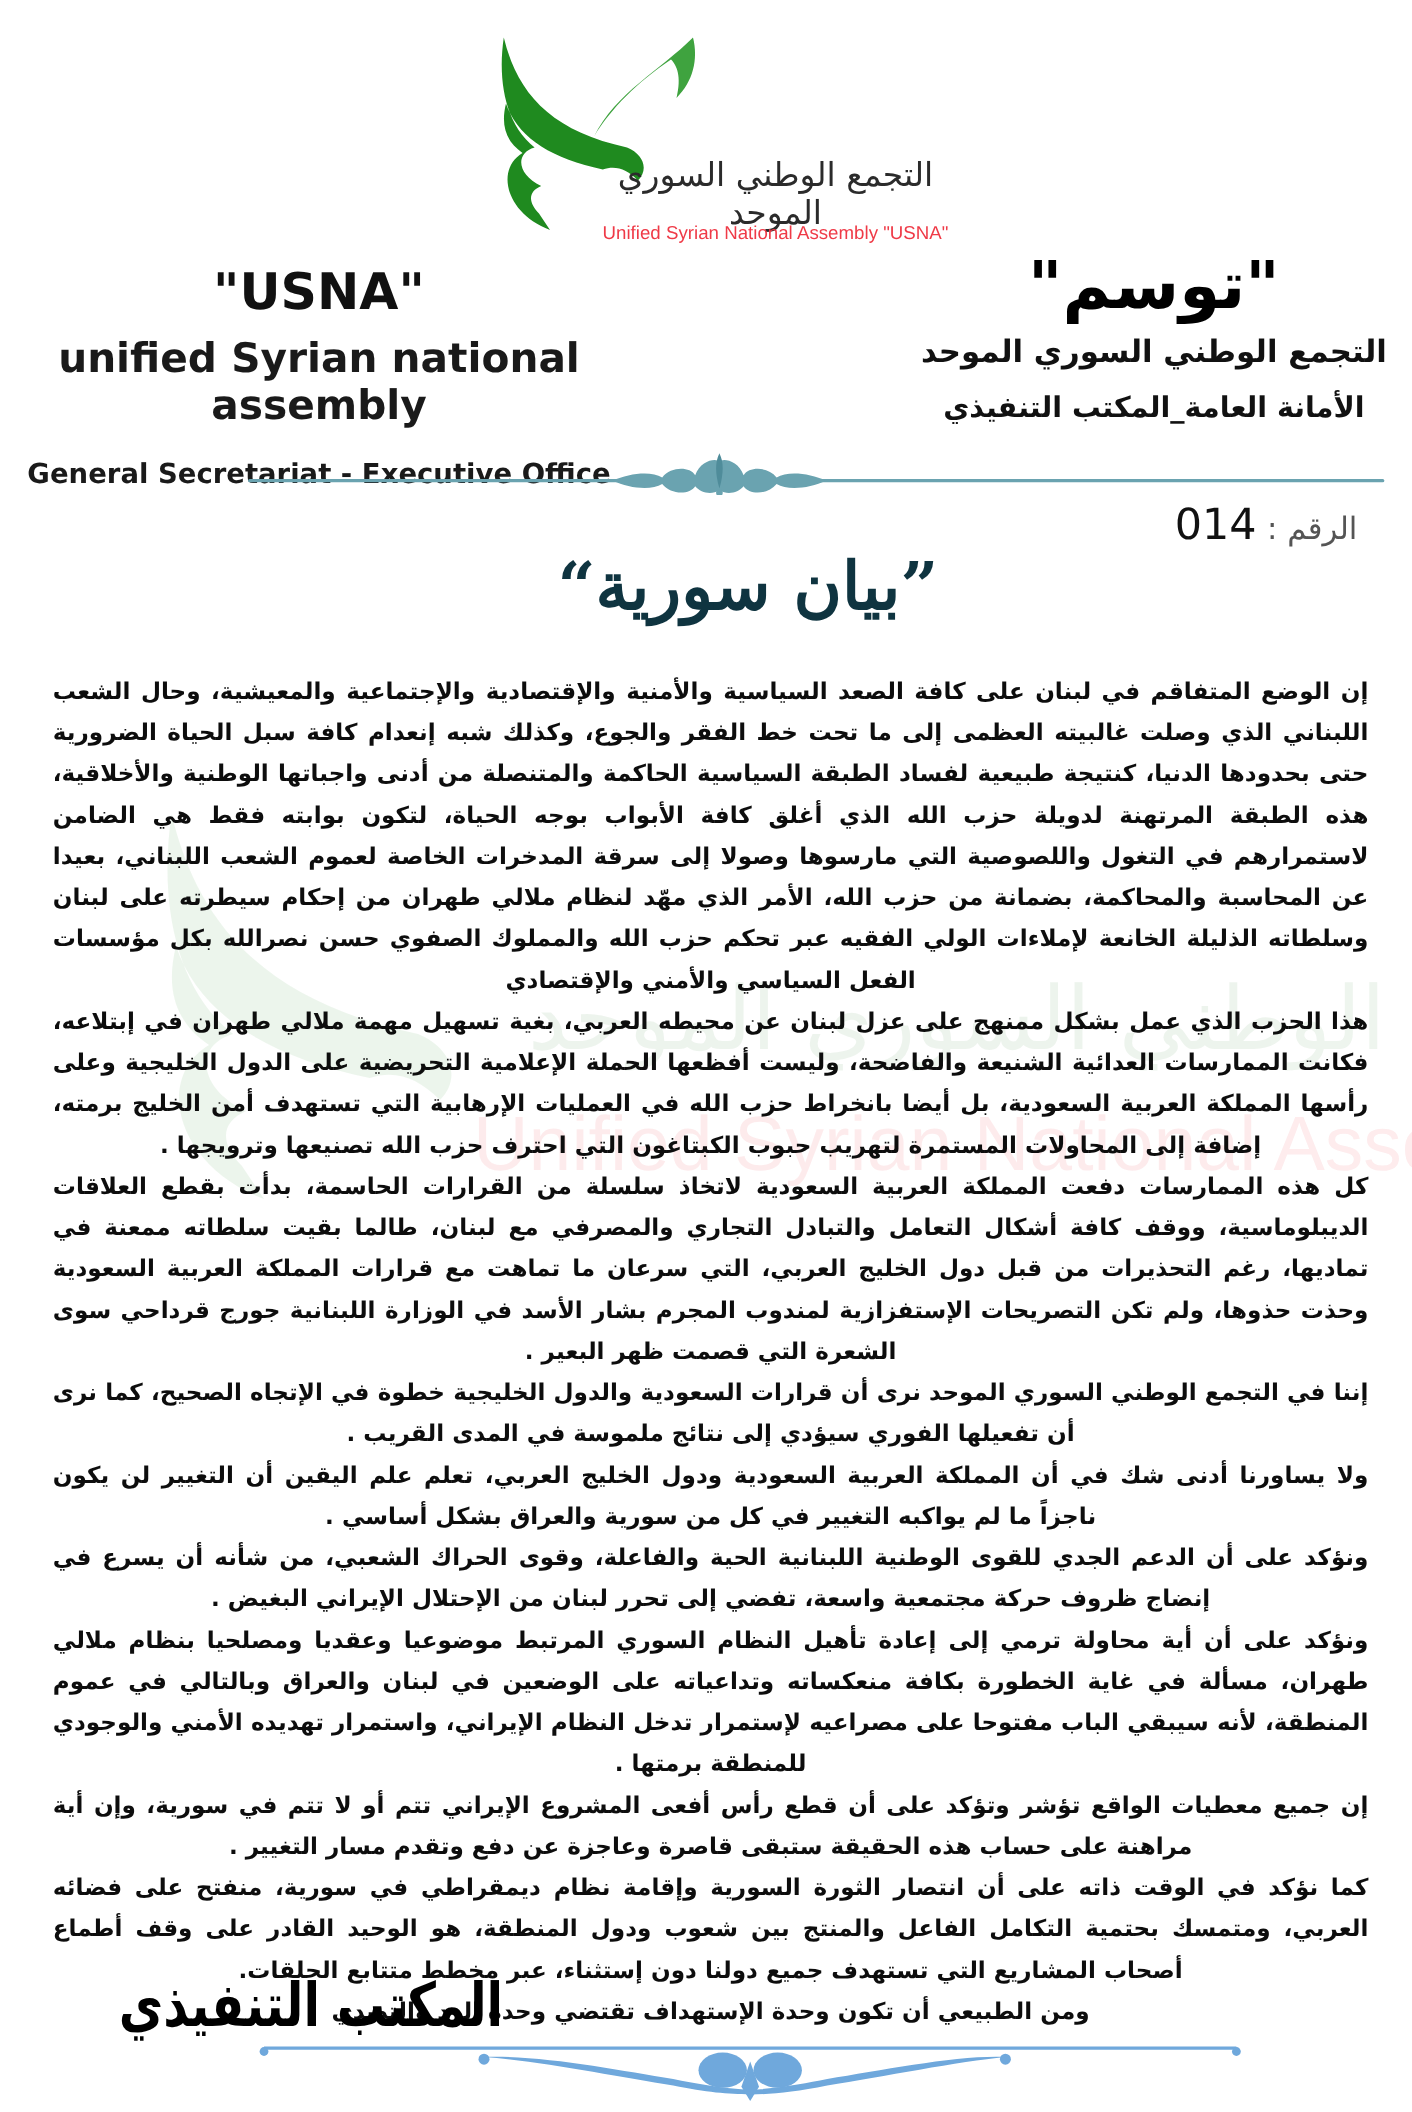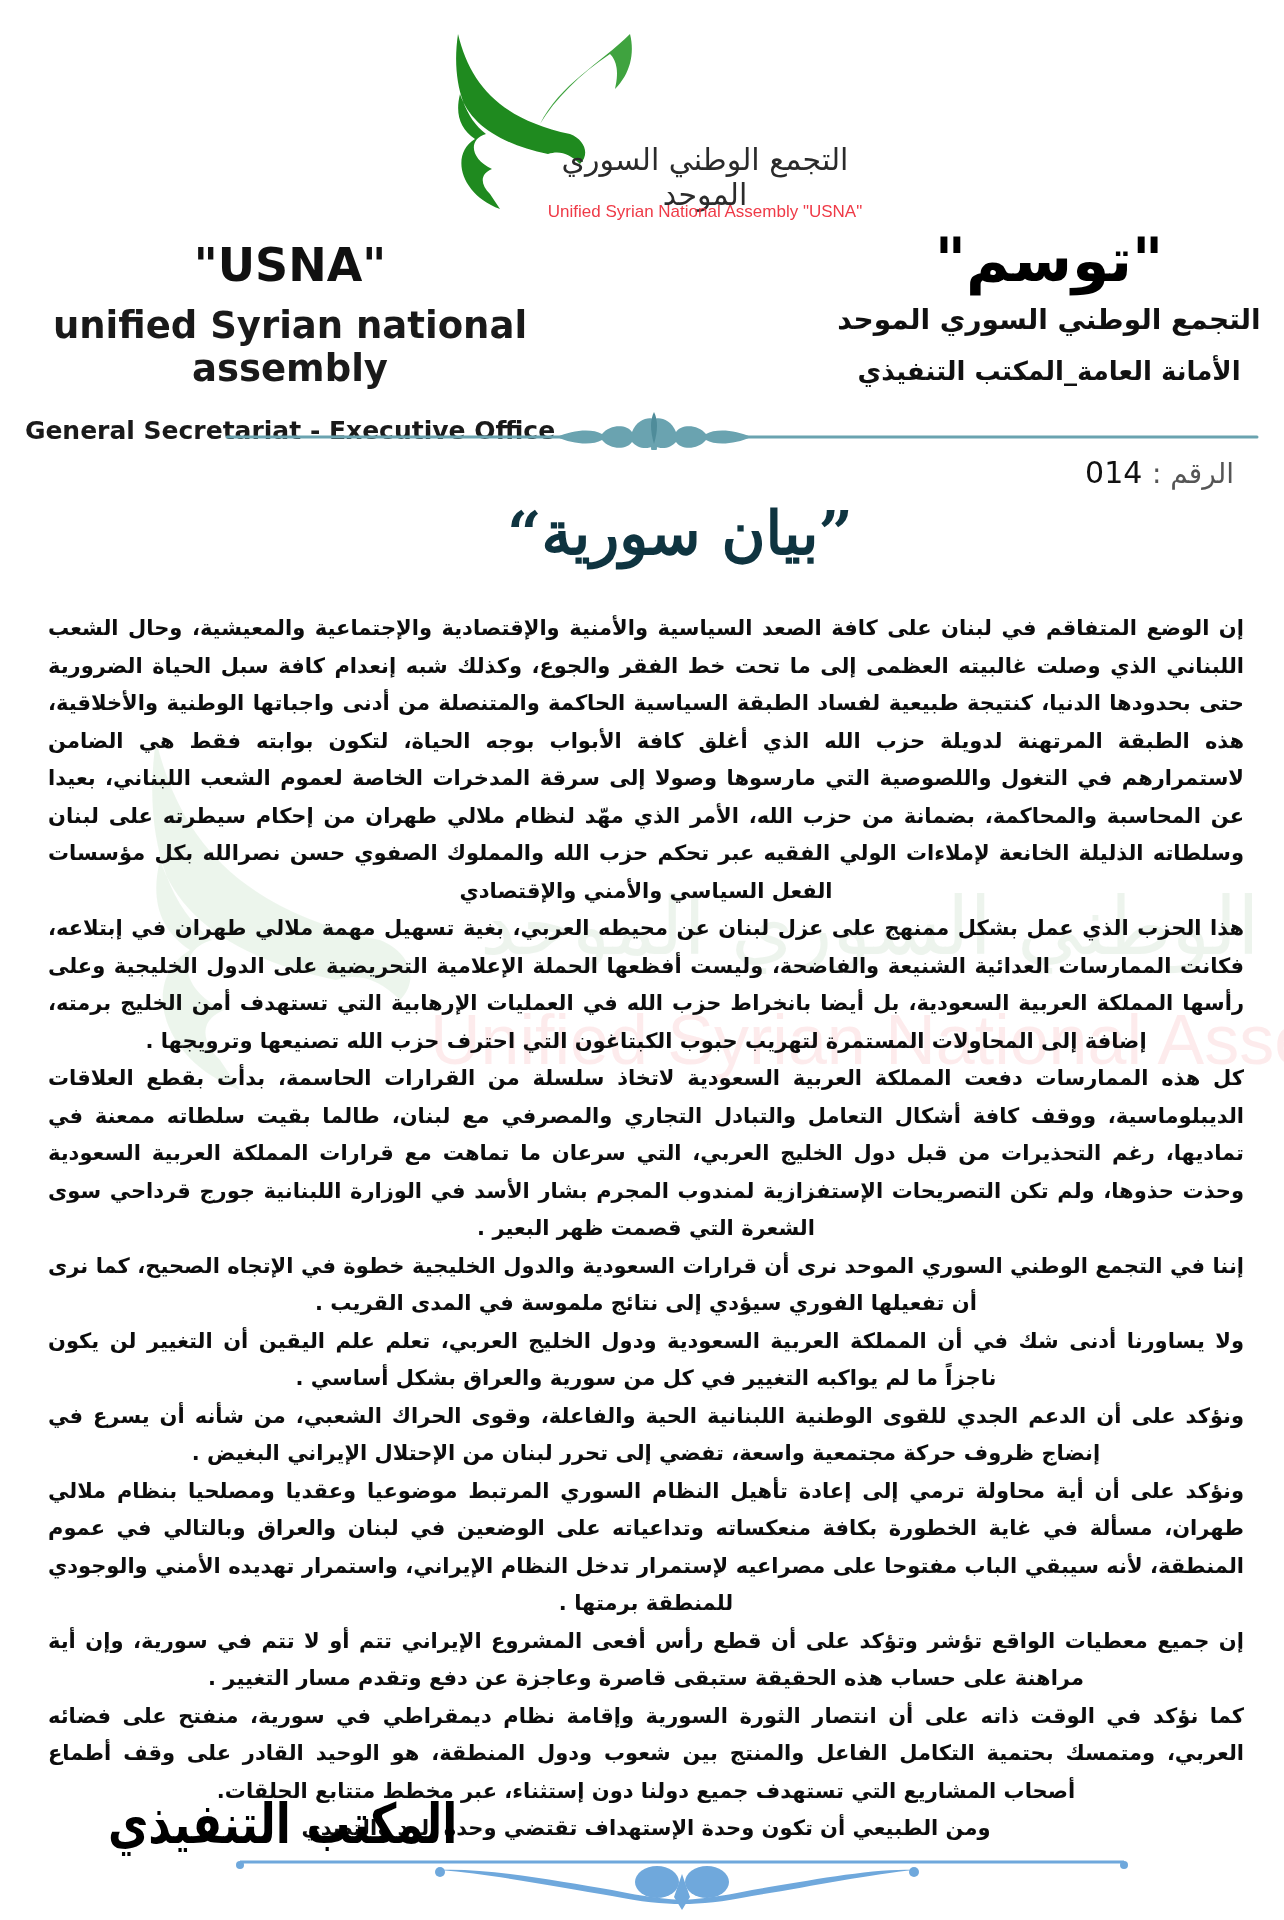--- a/index.html
+++ b/index.html
@@ -18,21 +18,21 @@
     .right-head { position: absolute; right: 20px; top: 225px; width: 430px; text-align: center; direction: rtl; }
     .tawsam { font-family: "DejaVu Sans", sans-serif; font-weight: bold; font-size: 60px; color: #000; line-height: 70px; }
     .ar-name { font-family: "DejaVu Sans", sans-serif; font-weight: bold; font-size: 28px; color: #111; margin-top: 8px; }
     .ar-office { font-family: "DejaVu Sans", sans-serif; font-weight: bold; font-size: 26px; color: #111; margin-top: 20px; }
 
     .divider-top { position: absolute; left: 222px; top: 410px; width: 1040px; height: 40px; }
 
     .meta { position: absolute; right: 50px; top: 455px; direction: rtl; text-align: right; font-family: "DejaVu Sans", sans-serif; }
     .meta-row { font-size: 30px; color: #222; margin-bottom: 10px; white-space: nowrap; }
     .meta-label { color: #555; font-size: 28px; }
-    .meta-value { color: #111; font-size: 30px; }
+    .meta-value { color: #111; font-size: 39px; }
 
     .title { position: absolute; left: 500px; top: 498px; width: 360px; text-align: center; direction: rtl; font-family: "DejaVu Serif", serif; font-weight: bold; font-size: 60px; color: #0f3440; }
 
     .watermark { position: absolute; left: 100px; top: 620px; width: 1100px; height: 560px; opacity: 0.08; pointer-events: none; }
     .wm-text { position: absolute; left: 330px; top: 380px; font-family: "Liberation Sans", sans-serif; font-size: 70px; color: #e8101f; white-space: nowrap; }
     .wm-ar { position: absolute; left: 380px; top: 260px; font-family: "DejaVu Sans", sans-serif; font-size: 80px; color: #2a7a2a; direction: rtl; white-space: nowrap; }
 
     .body { position: absolute; left: 48px; top: 610px; width: 1196px; direction: rtl; font-family: "DejaVu Sans", sans-serif; font-size: 21px; line-height: 37.5px; color: #0d0d0d; font-weight: bold; }
     .para { margin: 0; text-align: justify; text-align-last: center; }
 

